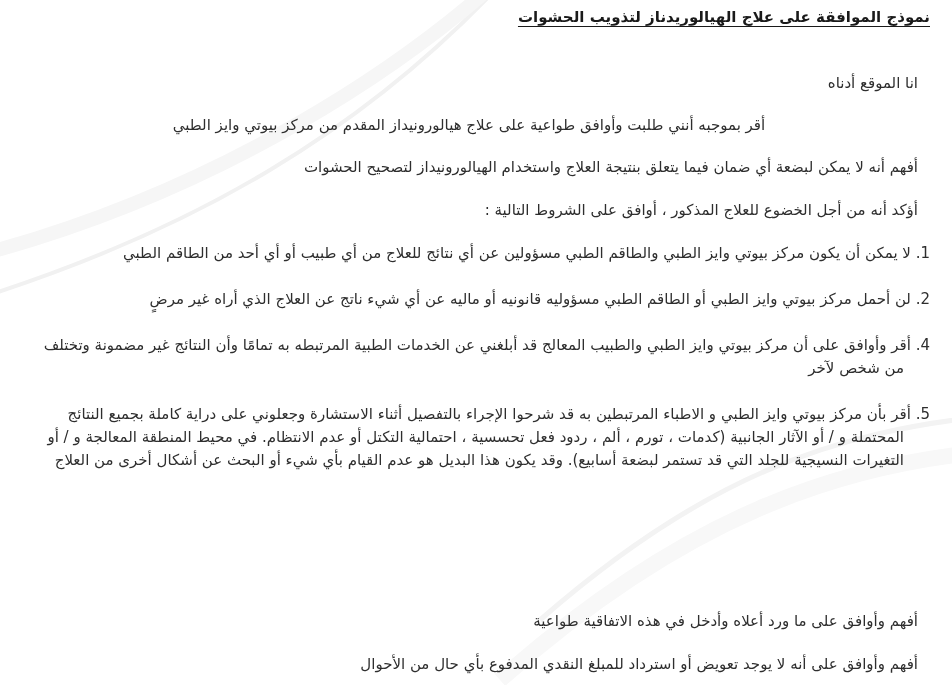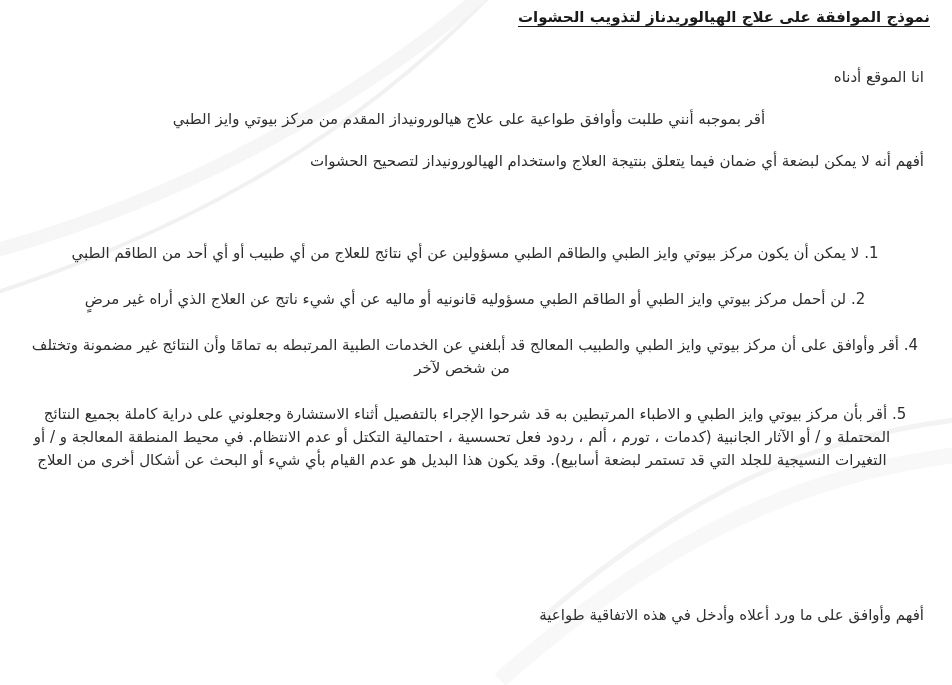--- a/index.html
+++ b/index.html
@@ -36,32 +36,31 @@
     color: #1a1a1a;
     text-decoration: underline;
     text-underline-offset: 4px;
   }
   .line {
     position: absolute;
     right: 22px;
     left: 8px;
     font-size: 15px;
     line-height: 22px;
-    margin: 6px;
+    margin: 12px;
   }
   .intro-1 { top: 60px; }
   .intro-2 { top: 102px; text-align: center; }
   .intro-3 { top: 144px; }
   .intro-4 { top: 187px; }
   .terms {
     position: absolute;
     top: 242px;
     right: 22px;
     left: 20px;
-    text-align: center;
   }
   .term {
     margin: 0 0 23px 0;
     font-size: 15px;
     line-height: 23px;
     padding-right: 26px;
     text-indent: -26px;
   }
   .term .num {
     display: inline;
@@ -81,24 +80,26 @@
     <path d="M 500 680 C 680 520 840 460 1010 450" fill="none" stroke="#f8f8f8" stroke-width="16"></path>
   </svg>
 
   <div class="content">
 
     <div class="doc-title">نموذج الموافقة على علاج الهيالوريدناز لتذويب الحشوات</div>
 
     <p class="line intro-1">انا الموقع أدناه</p>
     <p class="line intro-2">أقر بموجبه أنني طلبت وأوافق طواعية على علاج هيالورونيداز المقدم من مركز بيوتي وايز الطبي</p>
     <p class="line intro-3">أفهم أنه لا يمكن لبضعة أي ضمان فيما يتعلق بنتيجة العلاج واستخدام الهيالورونيداز لتصحيح الحشوات</p>
+    <p class="line intro-4">أؤكد أنه من أجل الخضوع للعلاج المذكور ، أوافق على الشروط التالية :</p>
 
     <div class="terms">
       <p class="term"><span class="num">1.</span> <span>لا يمكن أن يكون مركز بيوتي وايز الطبي والطاقم الطبي مسؤولين عن أي نتائج للعلاج من أي طبيب أو أي أحد من الطاقم الطبي</span></p>
       <p class="term"><span class="num">2.</span> <span>لن أحمل مركز بيوتي وايز الطبي أو الطاقم الطبي مسؤوليه قانونيه أو ماليه عن أي شيء ناتج عن العلاج الذي أراه غير مرضٍ</span></p>
       <p class="term"><span class="num">4.</span> <span>أقر وأوافق على أن مركز بيوتي وايز الطبي والطبيب المعالج قد أبلغني عن الخدمات الطبية المرتبطه به تمامًا وأن النتائج غير مضمونة وتختلف من شخص لآخر</span></p>
       <p class="term"><span class="num">5.</span> <span>أقر بأن مركز بيوتي وايز الطبي و الاطباء المرتبطين به قد شرحوا الإجراء بالتفصيل أثناء الاستشارة وجعلوني على دراية كاملة بجميع النتائج المحتملة و / أو الآثار الجانبية (كدمات ، تورم ، ألم ، ردود فعل تحسسية ، احتمالية التكتل أو عدم الانتظام.  في محيط المنطقة المعالجة و / أو التغيرات النسيجية للجلد التي قد تستمر لبضعة أسابيع).  وقد يكون هذا البديل هو عدم القيام بأي شيء أو البحث عن أشكال أخرى من العلاج</span></p>
     </div>
 
     <p class="line footer-1">أفهم وأوافق على ما ورد أعلاه وأدخل في هذه الاتفاقية طواعية</p>
+    <p class="line footer-2">أفهم وأوافق على أنه لا يوجد تعويض أو استرداد للمبلغ النقدي المدفوع بأي حال من الأحوال</p>
 
   </div>
 </div>
 
 </body></html>

